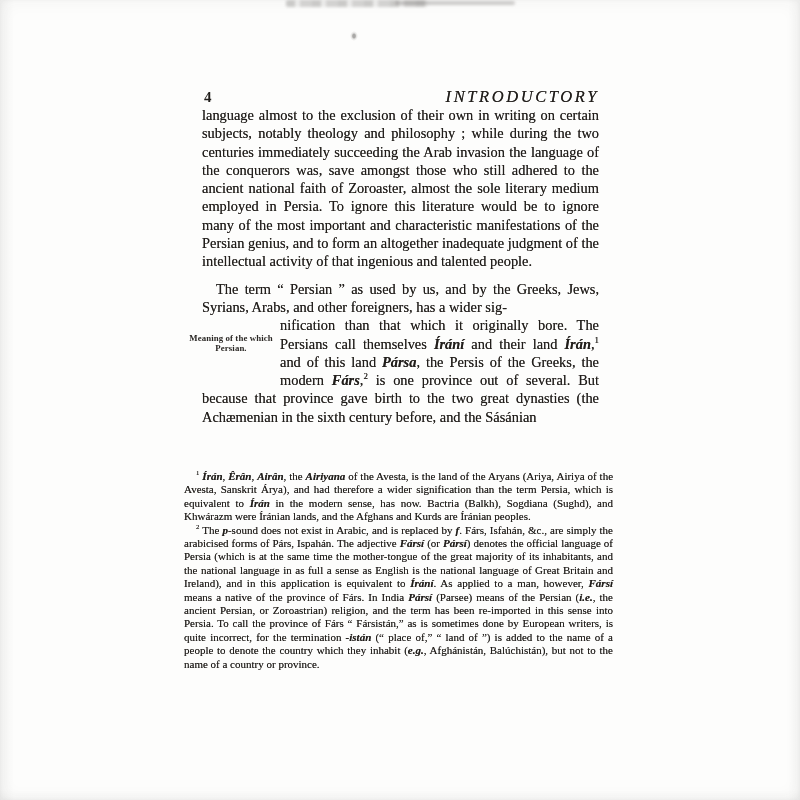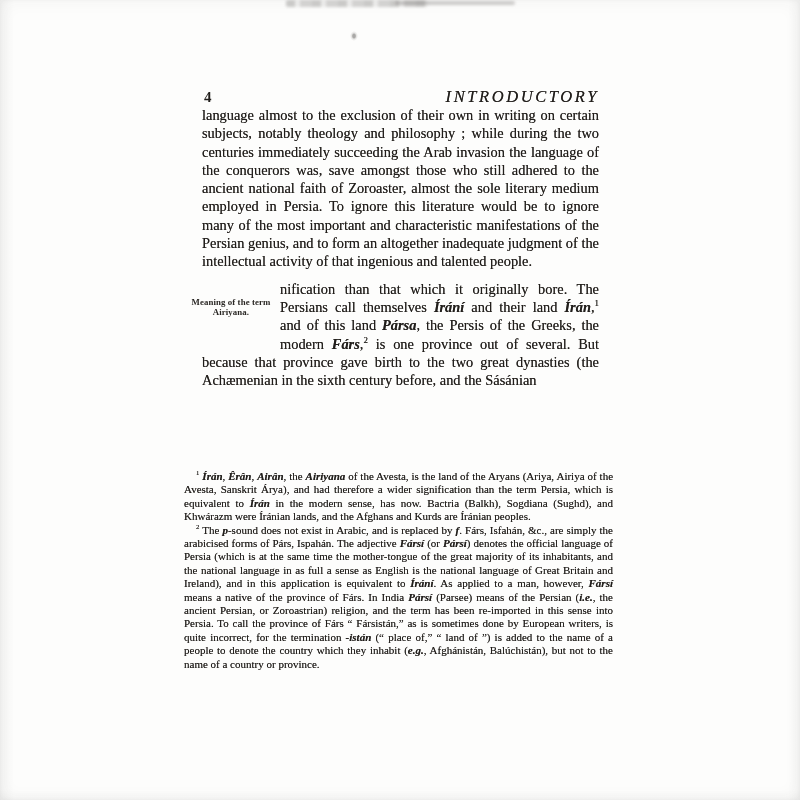--- a/index.html
+++ b/index.html
@@ -86,23 +86,24 @@
   <div class="speck"></div>
 
   <div class="folio-row">
     <span class="page-number">4</span>
     <span class="running-head">INTRODUCTORY</span>
   </div>
 
   <div class="body-text">
     <p class="para"><span>language almost to the exclusion of their own in writing on certain subjects, notably theology and philosophy ; while during the two centuries immediately succeeding the Arab invasion the language of the conquerors was, save amongst those who still adhered to the ancient national faith of Zoroaster, almost the sole literary medium employed in Persia. To ignore this literature would be to ignore many of the most important and characteristic manifestations of the Persian genius, and to form an altogether inadequate judgment of the intellectual activity of that ingenious and talented people.</span></p>
     <div class="para-group">
+      <p class="para indent"><span>The term “ Persian ” as used by us, and by the Greeks, Jews, Syrians, Arabs, and other foreigners, has a wider sig-</span></p>
       <p class="para para2-rest">
         <span class="cutin-note">
-          <span class="note-text">Meaning of the term Airiyana.</span>
+          <span class="note-text">Meaning of the which Persian.</span>
         </span><span><span>nification than that which it originally bore. The Persians call themselves </span><i>Írání</i><span> and their land </span><i>Írán</i><span>,</span><sup>1</sup><span> and of this land </span><i>Pársa</i><span>, the Persis of the Greeks, the modern </span><i>Fárs</i><span>,</span><sup>2</sup><span> is one province out of several. But because that province gave birth to the two great dynasties (the Achæmenian in the sixth century before, and the Sásánian</span></span>
       </p>
     </div>
   </div>
 
   <div class="footnotes">
     <p class="footnote"><sup>1</sup><span> </span><i>Írán</i><span>, </span><i>Êrân</i><span>, </span><i>Airân</i><span>, the </span><i>Airiyana</i><span> of the Avesta, is the land of the Aryans (Ariya, Airiya of the Avesta, Sanskrit Árya), and had therefore a wider signification than the term Persia, which is equivalent to </span><i>Írán</i><span> in the modern sense, has now. Bactria (Balkh), Sogdiana (Sughd), and Khwárazm were Íránian lands, and the Afghans and Kurds are Íránian peoples.</span></p>
     <p class="footnote"><sup>2</sup><span> The </span><i>p</i><span>-sound does not exist in Arabic, and is replaced by </span><i>f</i><span>. Fárs, Isfahán, &amp;c., are simply the arabicised forms of Párs, Ispahán. The adjective </span><i>Fársí</i><span> (or </span><i>Pársí</i><span>) denotes the official language of Persia (which is at the same time the mother-tongue of the great majority of its inhabitants, and the national language in as full a sense as English is the national language of Great Britain and Ireland), and in this application is equivalent to </span><i>Írání</i><span>. As applied to a man, however, </span><i>Fársí</i><span> means a native of the province of Fárs. In India </span><i>Pársí</i><span> (Parsee) means of the Persian (</span><i>i.e.</i><span>, the ancient Persian, or Zoroastrian) religion, and the term has been re-imported in this sense into Persia. To call the province of Fárs “ Fársistán,” as is sometimes done by European writers, is quite incorrect, for the termination </span><i>-istán</i><span> (“ place of,” “ land of ”) is added to the name of a people to denote the country which they inhabit (</span><i>e.g.</i><span>, Afghánistán, Balúchistán), but not to the name of a country or province.</span></p>
   </div>
 

